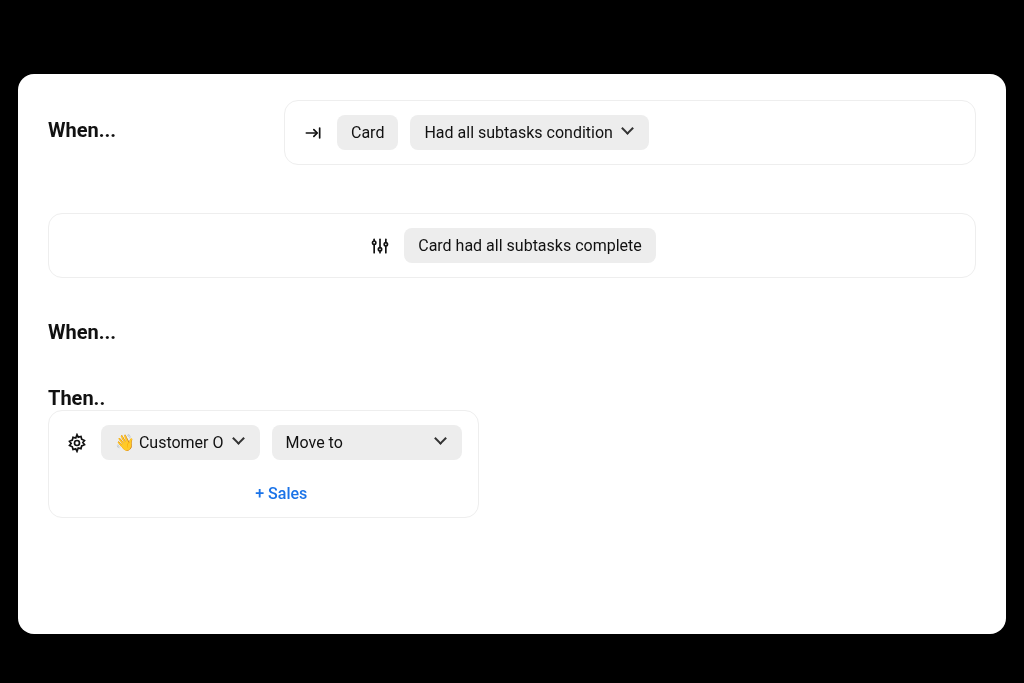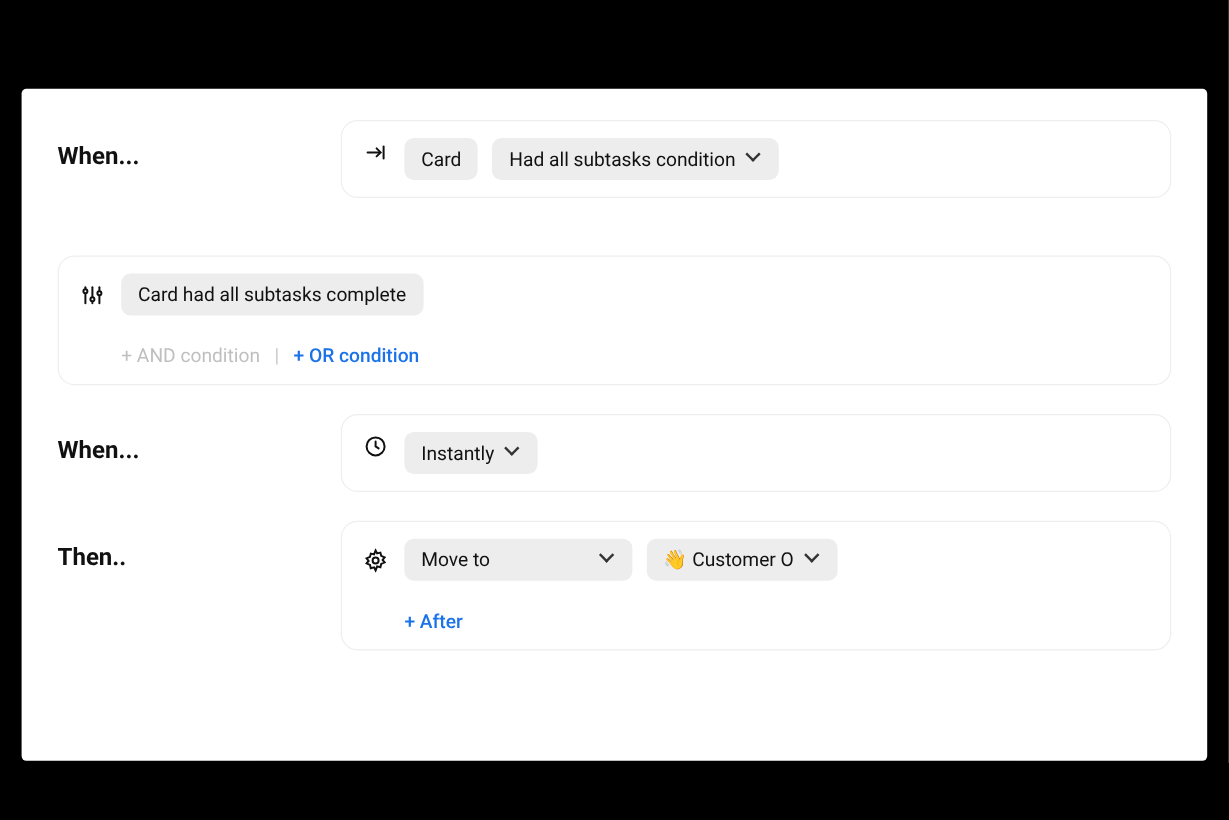--- a/index.html
+++ b/index.html
@@ -5,51 +5,52 @@
     * { box-sizing: border-box; margin: 0; padding: 0; }
     body {
       font-family: -apple-system, BlinkMacSystemFont, "Segoe UI", Roboto, Helvetica, Arial, sans-serif;
       background: #000;
       width: 1024px;
       height: 683px;
       overflow: hidden;
     }
     .page {
       background: #fff;
-      border-radius: 4px;
+      border-radius: 16px;
       margin: 74px 18px 18px 18px;
       padding: 26px 30px 40px 30px;
       height: 560px;
     }
     .row {
       display: flex;
       align-items: flex-start;
       margin-bottom: 24px;
     }
-    .row:last-child { margin-bottom: 0; }
+    .row:last-child { margin-bottom: 0; flex-direction: column; }
     .label {
       width: 236px;
       flex-shrink: 0;
       font-size: 20px;
       font-weight: 700;
       color: #111;
       padding-top: 18px;
     }
     .card {
       flex: 1;
       border: 1px solid #eeeeee;
       border-radius: 14px;
       padding: 14px 16px;
       display: flex;
+      align-items: center;
       gap: 12px;
       flex-wrap: wrap;
     }
     .card.multi {
       flex-direction: column;
-      align-items: flex-start;
+      align-items: center;
     }
     .card-row {
       display: flex;
       align-items: center;
       gap: 12px;
       flex-wrap: wrap;
     }
     .card-row.sub {
       padding-left: 36px;
       margin-top: 12px;
@@ -147,62 +148,45 @@
               <path d="M19 4v16"></path>
             <circle cx="5" cy="8" r="2" fill="#fff"></circle>
               <circle cx="12" cy="16" r="2" fill="#fff"></circle>
               <circle cx="19" cy="10" r="2" fill="#fff"></circle>
           </svg>
         </span>
         <span class="chip">
           <span>Card had all subtasks complete</span>
         </span>
       </div>
-      <div class="card-row sub">
-        <span class="link-muted">+ AND condition</span>
-        <span class="divider">|</span>
-        <span class="link-blue">+ OR condition</span>
-      </div>
     </div>
   </div>
 
   <div class="row">
     <div class="label">When...</div>
-    <div class="card">
-      <span class="icon-box">
-        <svg viewBox="0 0 24 24" fill="none" stroke="currentColor" stroke-width="2" stroke-linecap="round">
-          <circle cx="12" cy="12" r="9"></circle>
-            <path d="M12 7v5l3 2"></path>
-        </svg>
-      </span>
-      <span class="chip">
-        <span>Instantly</span>
-        <span class="chevron"></span>
-      </span>
-    </div>
   </div>
 
   <div class="row">
     <div class="label">Then..</div>
     <div class="card multi">
       <div class="card-row">
         <span class="icon-box">
           <svg viewBox="0 0 24 24" fill="none" stroke="currentColor" stroke-width="2" stroke-linecap="round">
             <circle cx="12" cy="12" r="3"></circle>
             <path d="M12 2l1.5 3 3.3-.8.8 3.3L21 9l-2 2.5 2 2.5-3.4 1.5-.8 3.3-3.3-.8L12 22l-1.5-3-3.3.8-.8-3.3L3 15l2-2.5L3 10l3.4-1.5.8-3.3 3.3.8z"></path>
           </svg>
         </span>
+        <span class="chip chip-med">
+          <span>👋 Customer O</span>
+          <span class="chevron"></span>
+        </span>
         <span class="chip chip-wide">
           <span>Move to</span>
           <span class="chevron"></span>
         </span>
-        <span class="chip chip-med">
-          <span>👋 Customer O</span>
-          <span class="chevron"></span>
-        </span>
       </div>
       <div class="card-row sub">
-        <span class="link-blue">+ After</span>
+        <span class="link-blue">+ Sales</span>
       </div>
     </div>
   </div>
 
 </div>
 
 </body></html>

